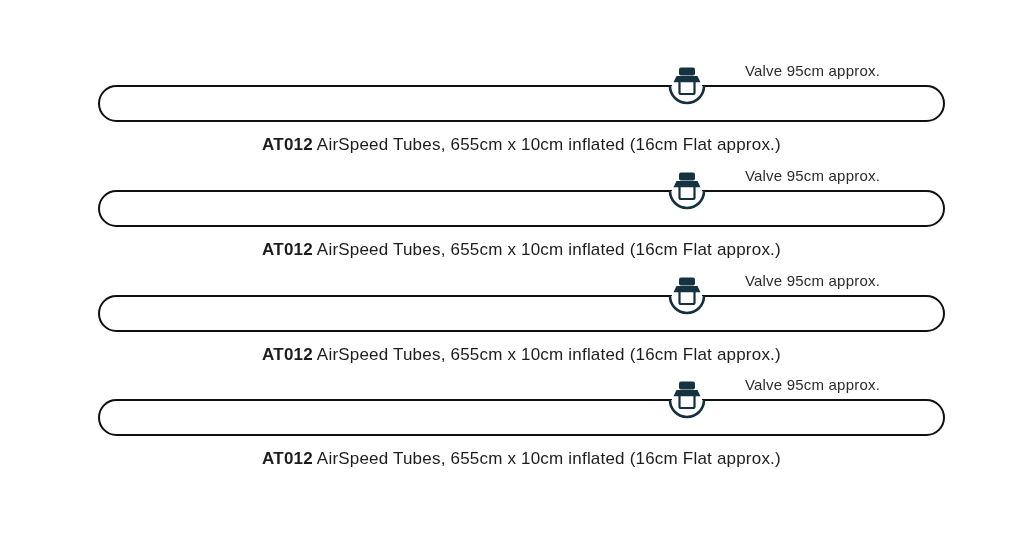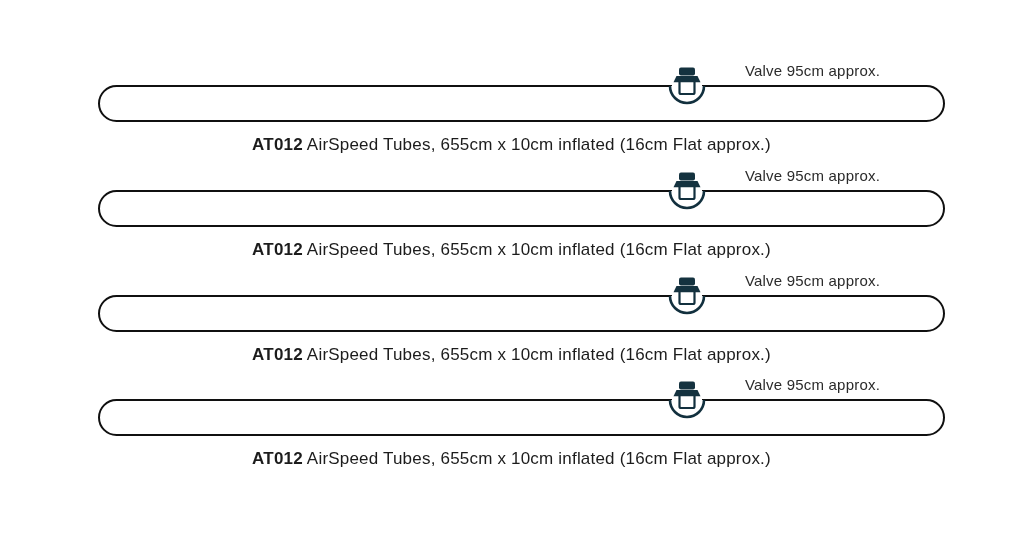--- a/index.html
+++ b/index.html
@@ -52,21 +52,21 @@
     height: 37px;
     box-sizing: border-box;
     border: 2.5px solid #101010;
     border-radius: 18.5px;
     background: #ffffff;
     z-index: 1;
   }
   .caption {
     position: absolute;
     top: 73px;
-    left: 88px;
+    left: 98px;
     width: 847px;
     text-align: center;
     font-size: 17px;
     line-height: 20px;
     color: #1c1c1c;
     letter-spacing: 0.2px;
     white-space: nowrap;
   }
   .caption .code { font-weight: bold; }
 </style>

